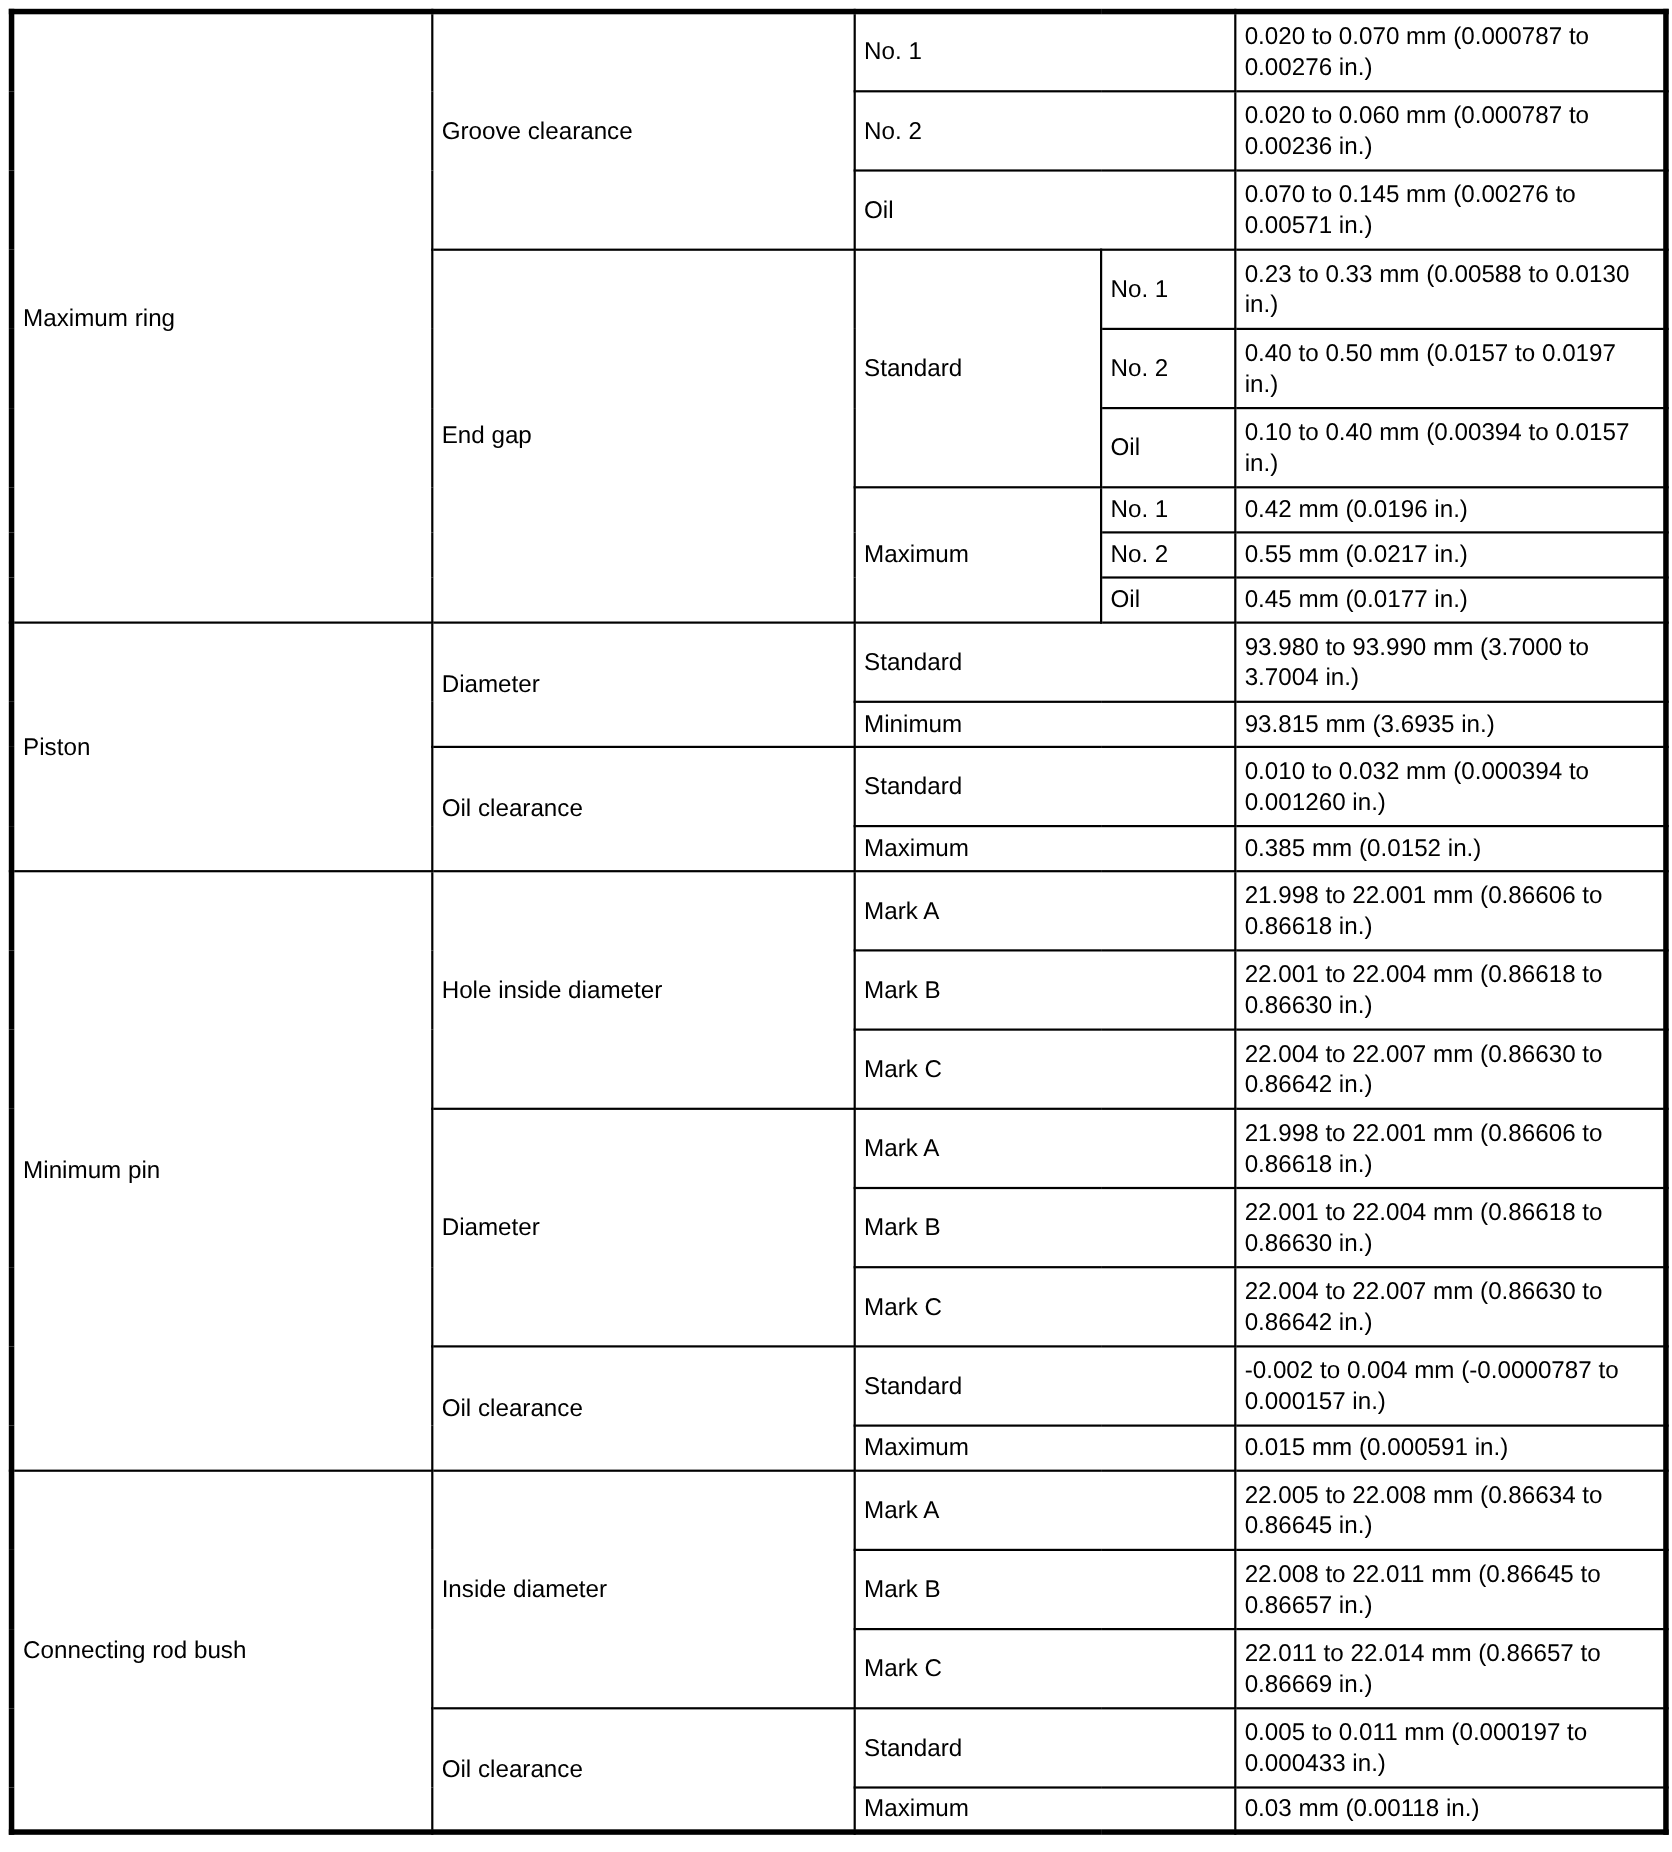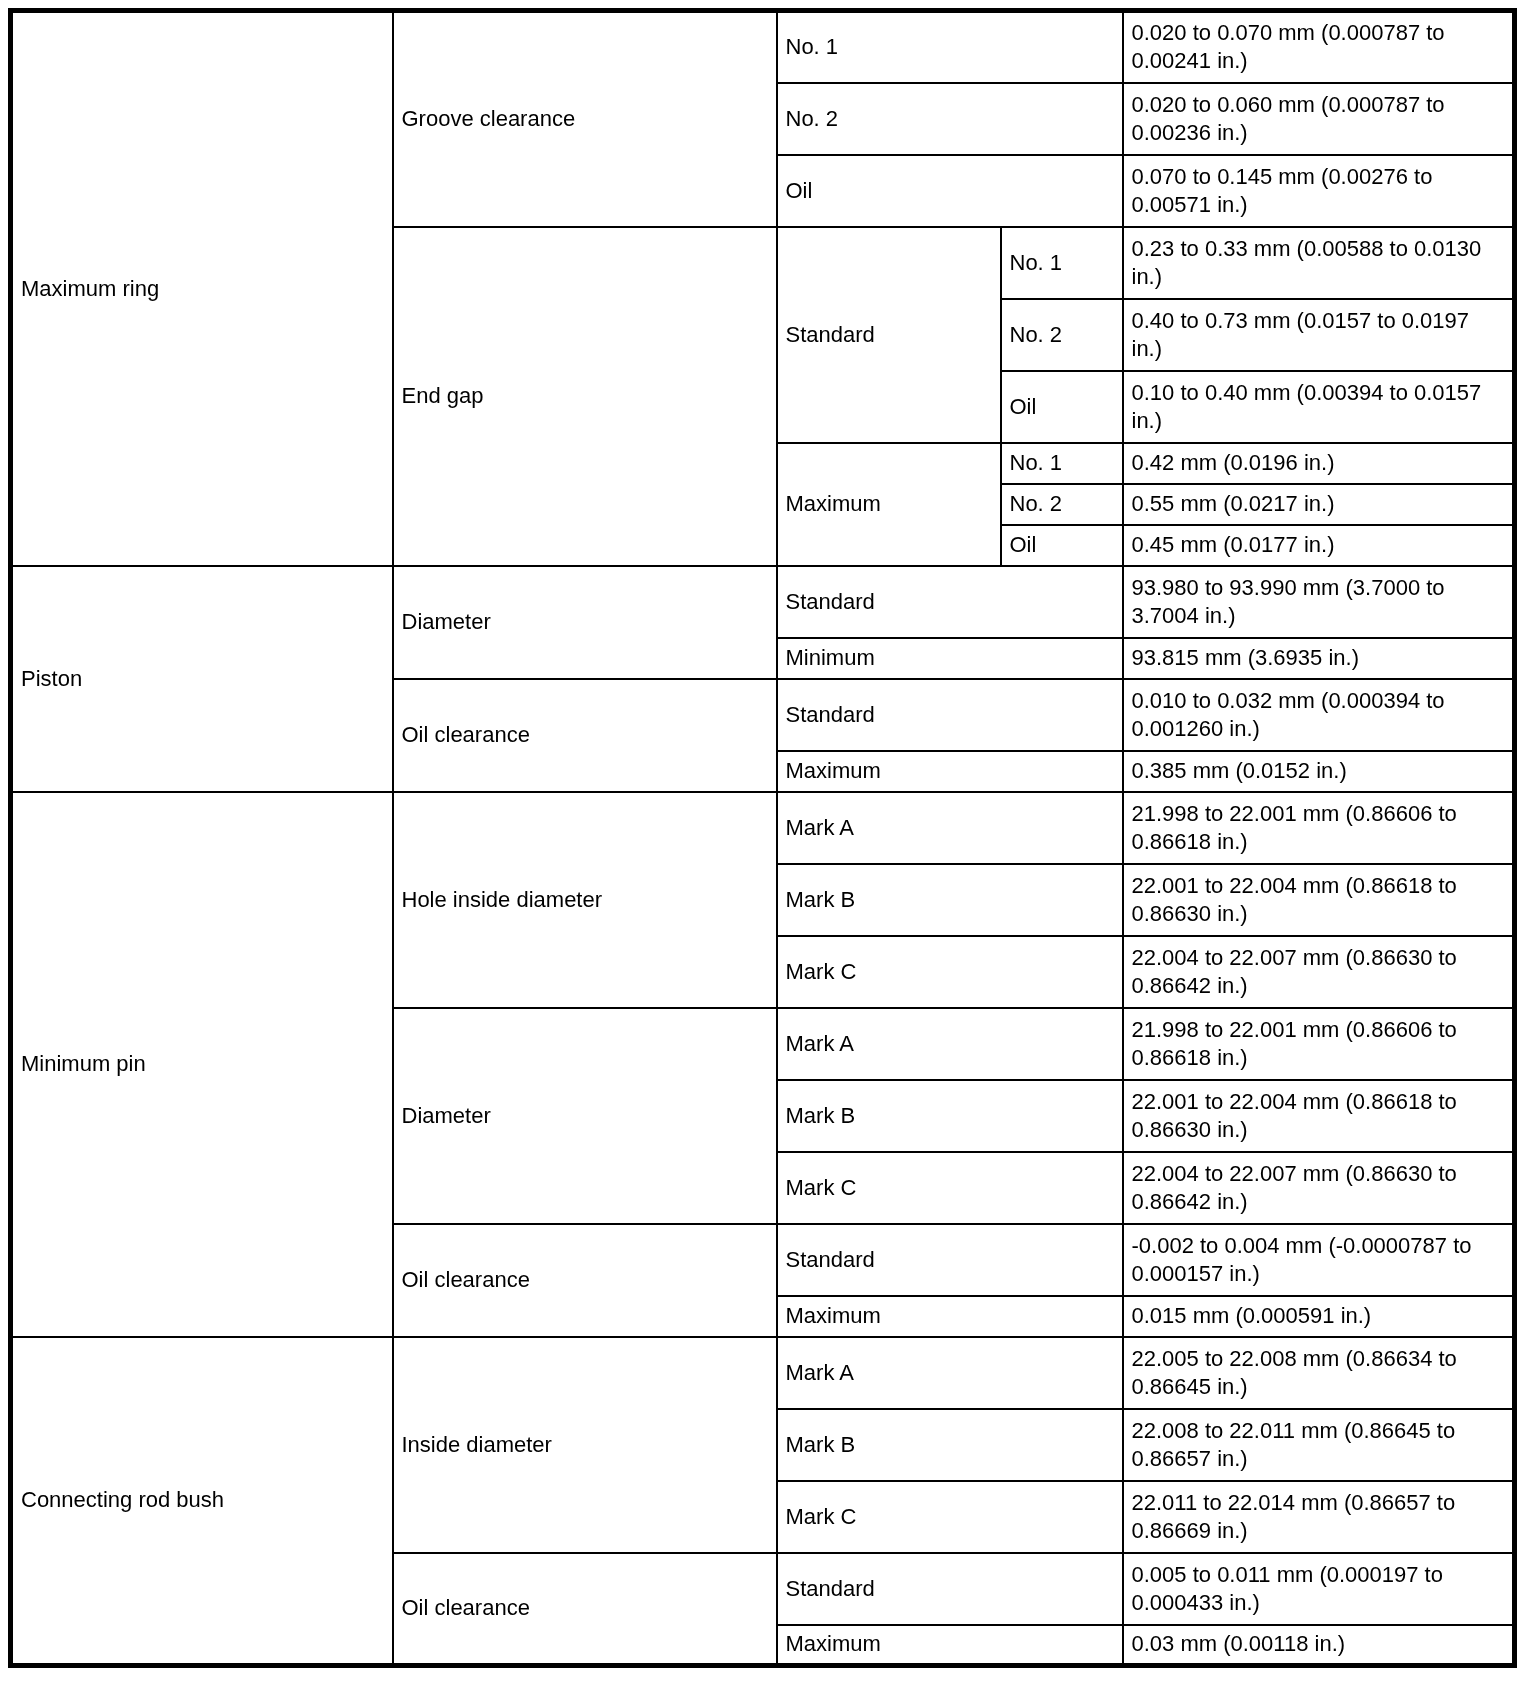--- a/index.html
+++ b/index.html
@@ -45,40 +45,40 @@
     <col style="width:224px">
     <col style="width:122px">
     <col style="width:392px">
   </colgroup>
   <tbody>
 
     <tr class="t">
       <td rowspan="9">Maximum ring</td>
       <td rowspan="3">Groove clearance</td>
       <td colspan="2">No. 1</td>
-      <td>0.020 to 0.070 mm (0.000787 to 0.00241 in.)</td>
+      <td>0.020 to 0.070 mm (0.000787 to 0.00276 in.)</td>
     </tr>
     <tr class="t">
       <td colspan="2">No. 2</td>
       <td>0.020 to 0.060 mm (0.000787 to 0.00236 in.)</td>
     </tr>
     <tr class="t">
       <td colspan="2">Oil</td>
       <td>0.070 to 0.145 mm (0.00276 to 0.00571 in.)</td>
     </tr>
 
     <tr class="t">
       <td rowspan="6">End gap</td>
       <td rowspan="3">Standard</td>
       <td>No. 1</td>
       <td>0.23 to 0.33 mm (0.00588 to 0.0130 in.)</td>
     </tr>
     <tr class="t">
       <td>No. 2</td>
-      <td>0.40 to 0.73 mm (0.0157 to 0.0197 in.)</td>
+      <td>0.40 to 0.50 mm (0.0157 to 0.0197 in.)</td>
     </tr>
     <tr class="t">
       <td>Oil</td>
       <td>0.10 to 0.40 mm (0.00394 to 0.0157 in.)</td>
     </tr>
 
     <tr class="s">
       <td rowspan="3">Maximum</td>
       <td>No. 1</td>
       <td>0.42 mm (0.0196 in.)</td>

